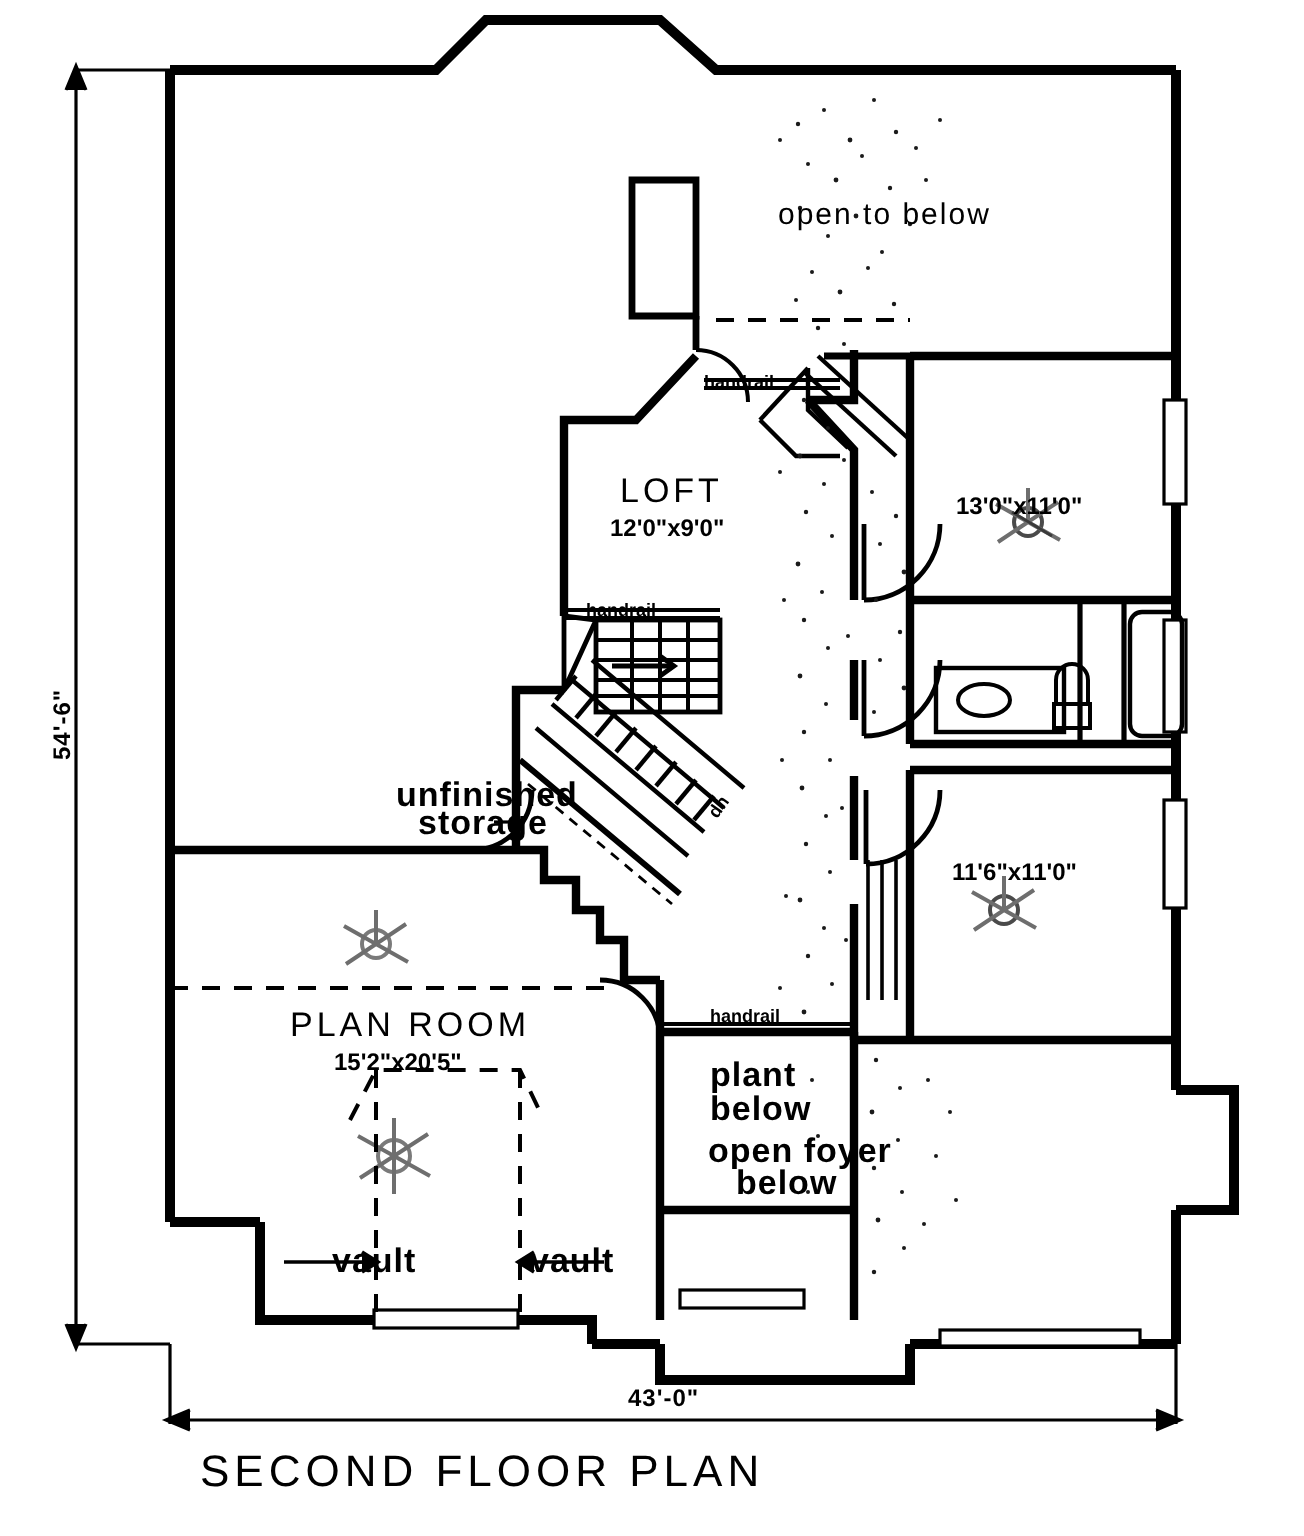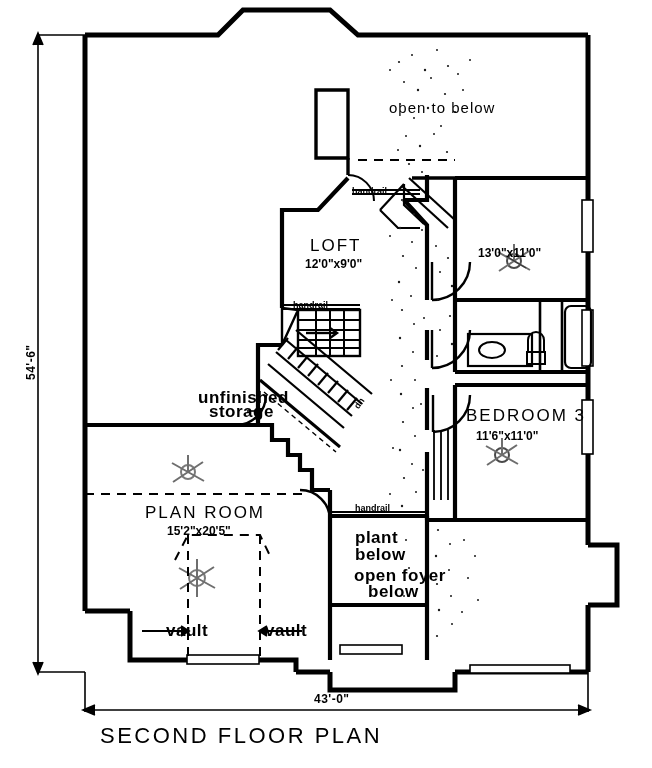--- a/index.html
+++ b/index.html
@@ -399,21 +399,20 @@
 
   </svg>
 
   <div class="lbl note" style="left:389px; top:99px;">open to below</div>
 
   <div class="lbl room-name" style="left:310px; top:236px;">LOFT</div>
   <div class="lbl room-dim" style="left:305px; top:257px;">12'0"x9'0"</div>
 
   <div class="lbl room-dim" style="left:478px; top:246px;">13'0"x11'0"</div>
 
-  <div class="lbl room-name" style="left:466px; top:406px;">BEDROOM 3</div>
   <div class="lbl room-dim" style="left:476px; top:429px;">11'6"x11'0"</div>
 
   <div class="lbl room-name" style="left:145px; top:503px;">PLAN ROOM</div>
   <div class="lbl room-dim" style="left:167px; top:524px;">15'2"x20'5"</div>
 
   <div class="lbl small-note" style="left:178px; top:388px;">unfinished</div>
   <div class="lbl small-note" style="left:189px; top:402px;">storage</div>
 
   <div class="lbl small-note" style="left:335px; top:528px;">plant</div>
   <div class="lbl small-note" style="left:335px; top:545px;">below</div>

